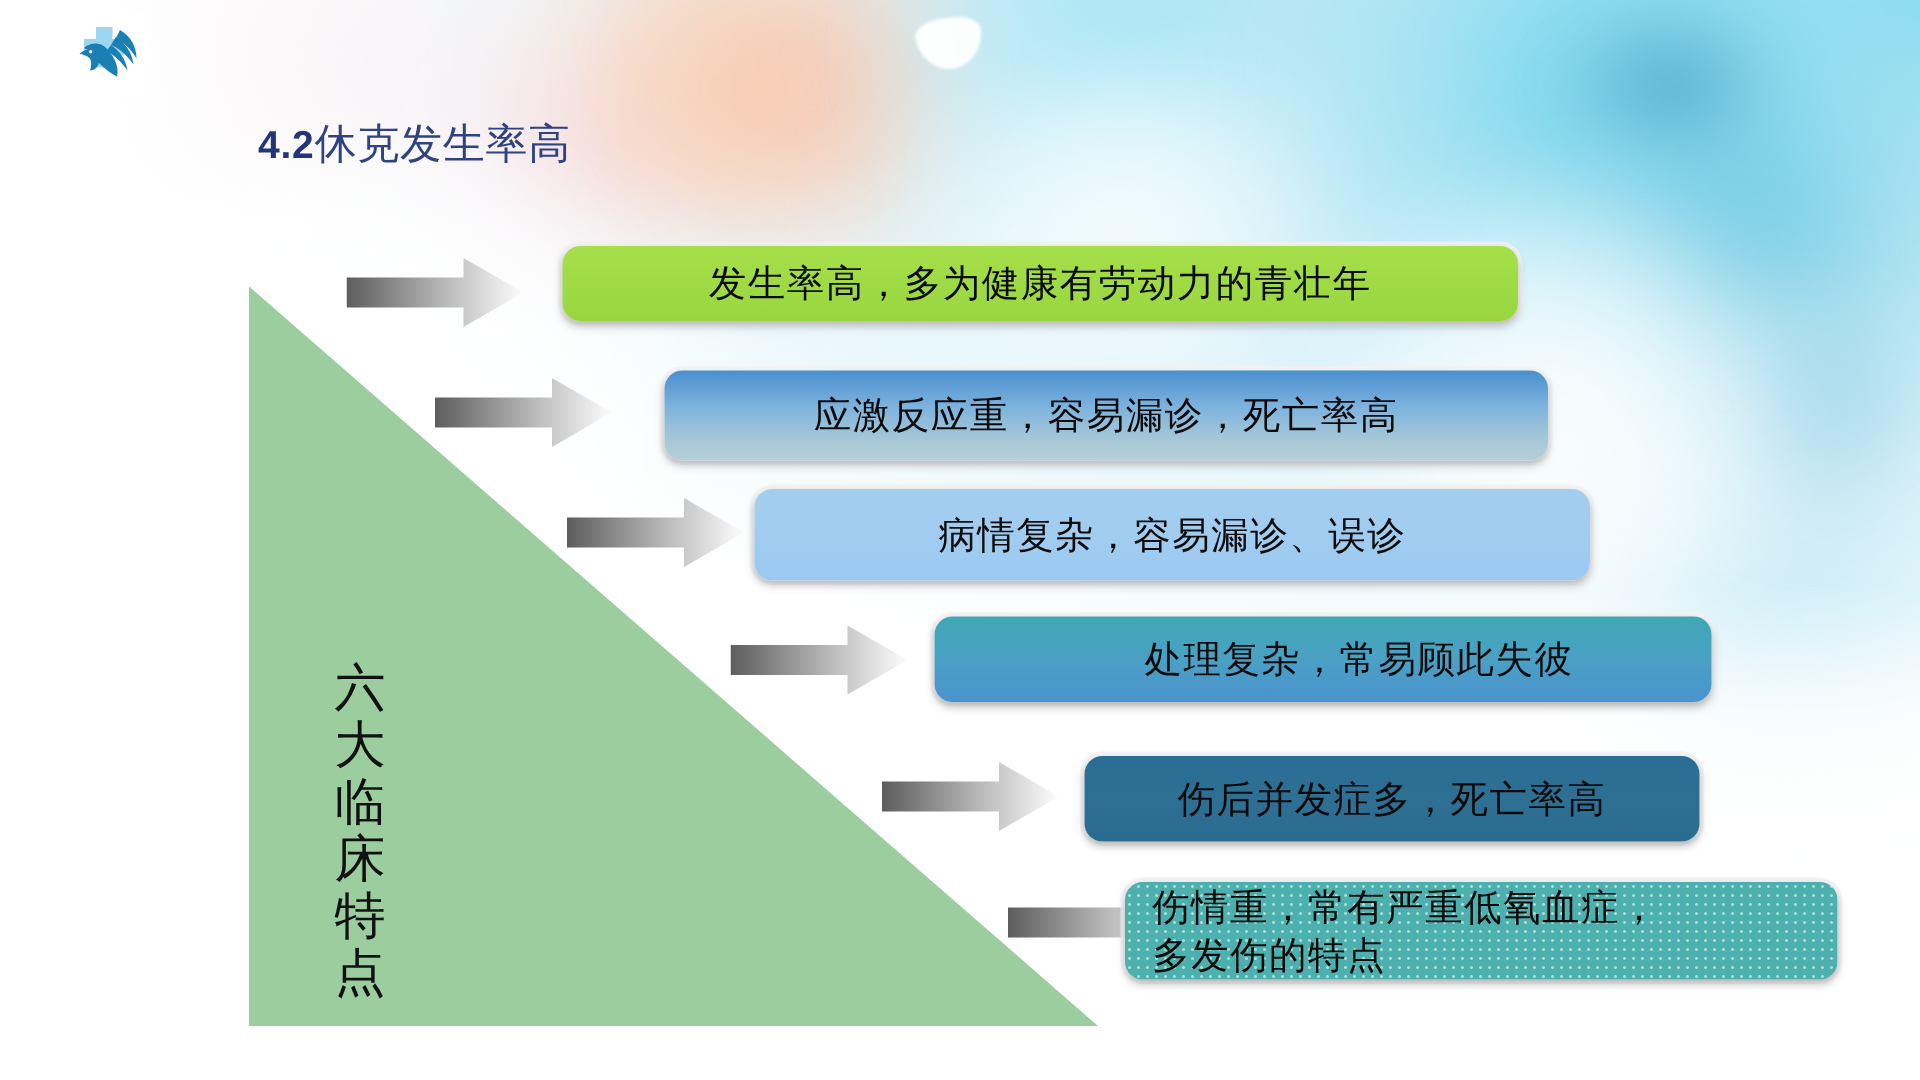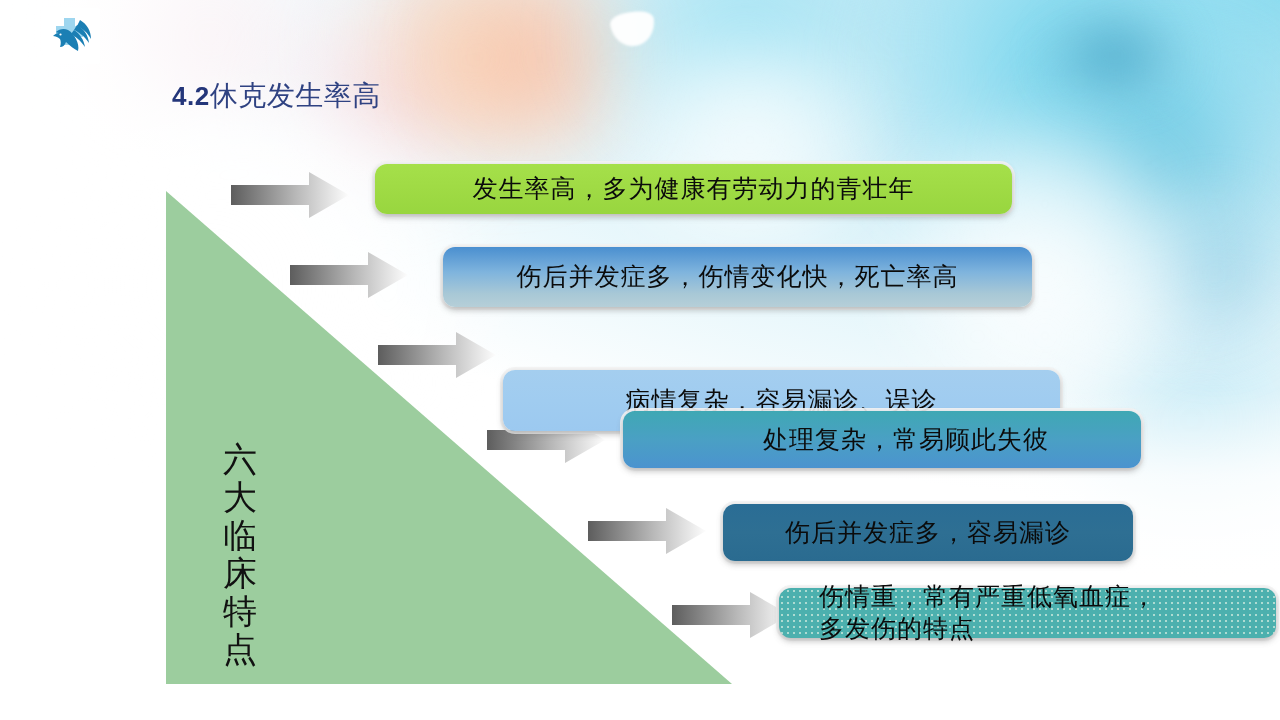--- a/index.html
+++ b/index.html
@@ -238,35 +238,35 @@
         </defs>
       <polygon points="0,13 78,13 78,0 118,23 78,46 78,33 0,33" fill="url(#ag6)"></polygon>
     </svg>
   </div>
 
   <div class="box b1" style="left:375px;top:164px;width:637px;height:50px;">
     <div class="txt">发生率高，多为健康有劳动力的青壮年</div>
   </div>
 
   <div class="box b2" style="left:443px;top:247px;width:589px;height:60px;">
-    <div class="txt">伤后并发症多，伤情变化快，死亡率高</div>
-  </div>
-
-  <div class="box b3" style="left:503px;top:326px;width:557px;height:61px;margin-top:44px;">
+    <div class="txt">应激反应重，容易漏诊，死亡率高</div>
+  </div>
+
+  <div class="box b3" style="left:503px;top:326px;width:557px;height:61px;">
     <div class="txt">病情复杂，容易漏诊、误诊</div>
   </div>
 
   <div class="box b4" style="left:623px;top:411px;width:470px;height:57px;padding-left:48px;">
     <div class="txt">处理复杂，常易顾此失彼</div>
   </div>
 
   <div class="box b5" style="left:723px;top:504px;width:410px;height:57px;">
-    <div class="txt">伤后并发症多，容易漏诊</div>
-  </div>
-
-  <div class="box b6 left" style="left:779px;top:588px;width:475px;height:50px;padding-left:22px;">
+    <div class="txt">伤后并发症多，死亡率高</div>
+  </div>
+
+  <div class="box b6 left" style="left:750px;top:588px;width:475px;height:65px;">
     <div class="txt">
       <div>伤情重，常有严重低氧血症，</div>
       <div>多发伤的特点</div>
     </div>
   </div>
 
 </div>
 
 </body></html>

